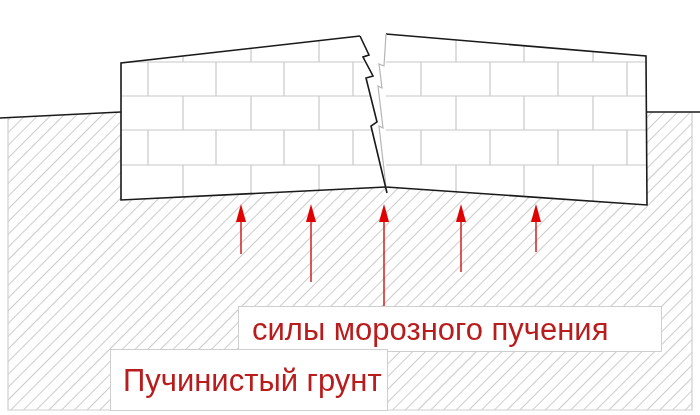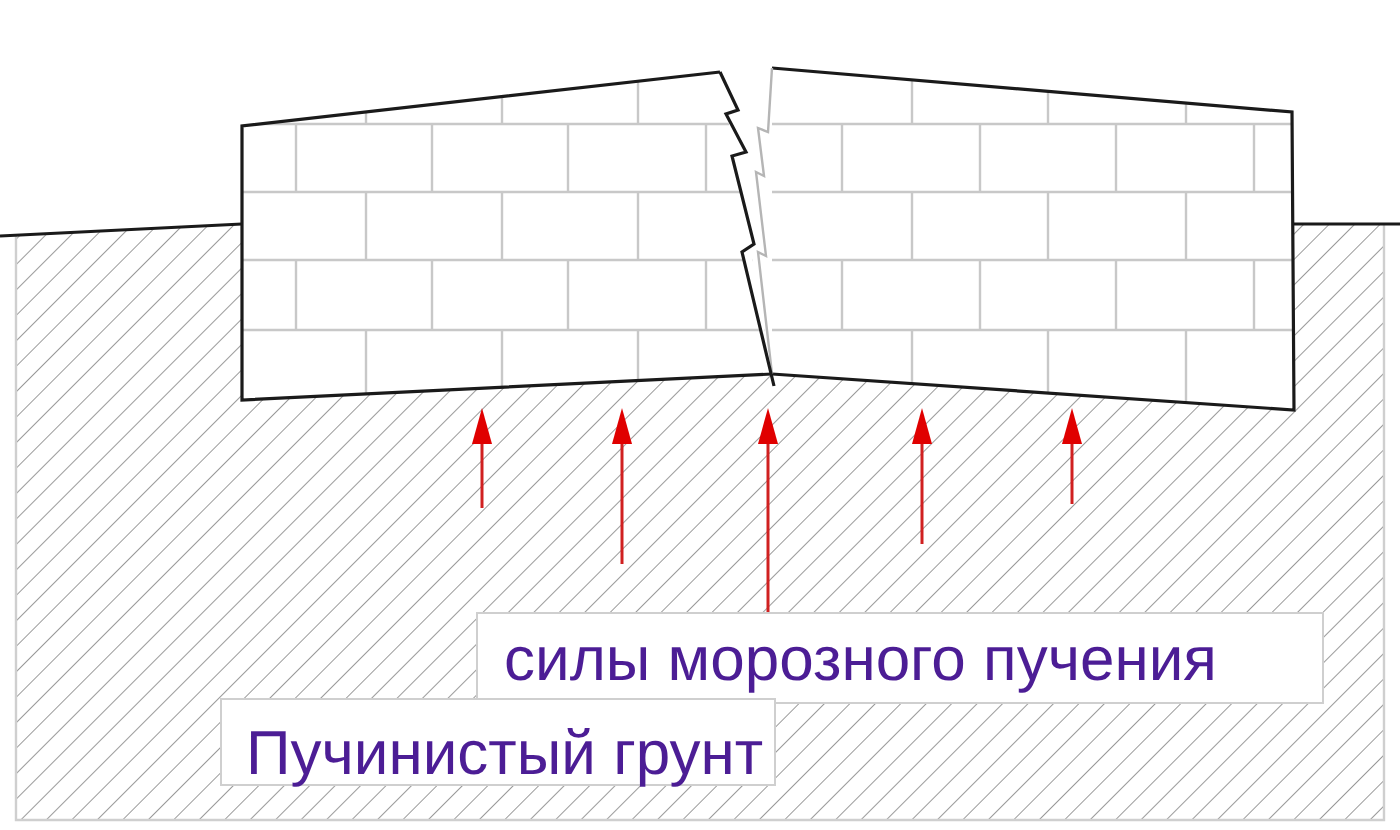--- a/index.html
+++ b/index.html
@@ -1,25 +1,25 @@
 <!DOCTYPE html>
 <html><head>
 <meta charset="utf-8">
 <style>
   html, body { margin: 0; padding: 0; background: #ffffff; }
   body { width: 700px; height: 415px; overflow: hidden; position: relative; font-family: "Liberation Sans", sans-serif; }
   #stage { position: absolute; left: 0; top: 0; width: 700px; height: 415px; }
   .label-box {
     position: absolute; background: #ffffff; border: 1px solid #cfcfcf;
-    box-sizing: border-box; color: #4c1d95; white-space: nowrap;
+    box-sizing: border-box; color: #b91c1c; white-space: nowrap;
     font-family: "Liberation Sans", sans-serif; line-height: 1;
     display: flex; align-items: center;
   }
   #label-forces { left: 238px; top: 306px; width: 424px; height: 46px; font-size: 31px; padding-left: 13px; }
-  #label-soil { left: 110px; top: 349px; width: 278px; height: 44px; font-size: 31px; padding-left: 12px; align-items: flex-end; }
+  #label-soil { left: 110px; top: 349px; width: 278px; height: 62px; font-size: 31px; padding-left: 12px; }
 </style>
 </head>
 <body>
 
 <svg id="stage" width="700" height="415" viewBox="0 0 700 415" xmlns="http://www.w3.org/2000/svg">
   <defs>
     <pattern id="hatch" patternUnits="userSpaceOnUse" width="9" height="9" patternTransform="rotate(45)">
       <line x1="0" y1="0" x2="0" y2="9" stroke="#9a9a9a" stroke-width="1"></line>
     </pattern>
     <clipPath id="clip-left-block">

